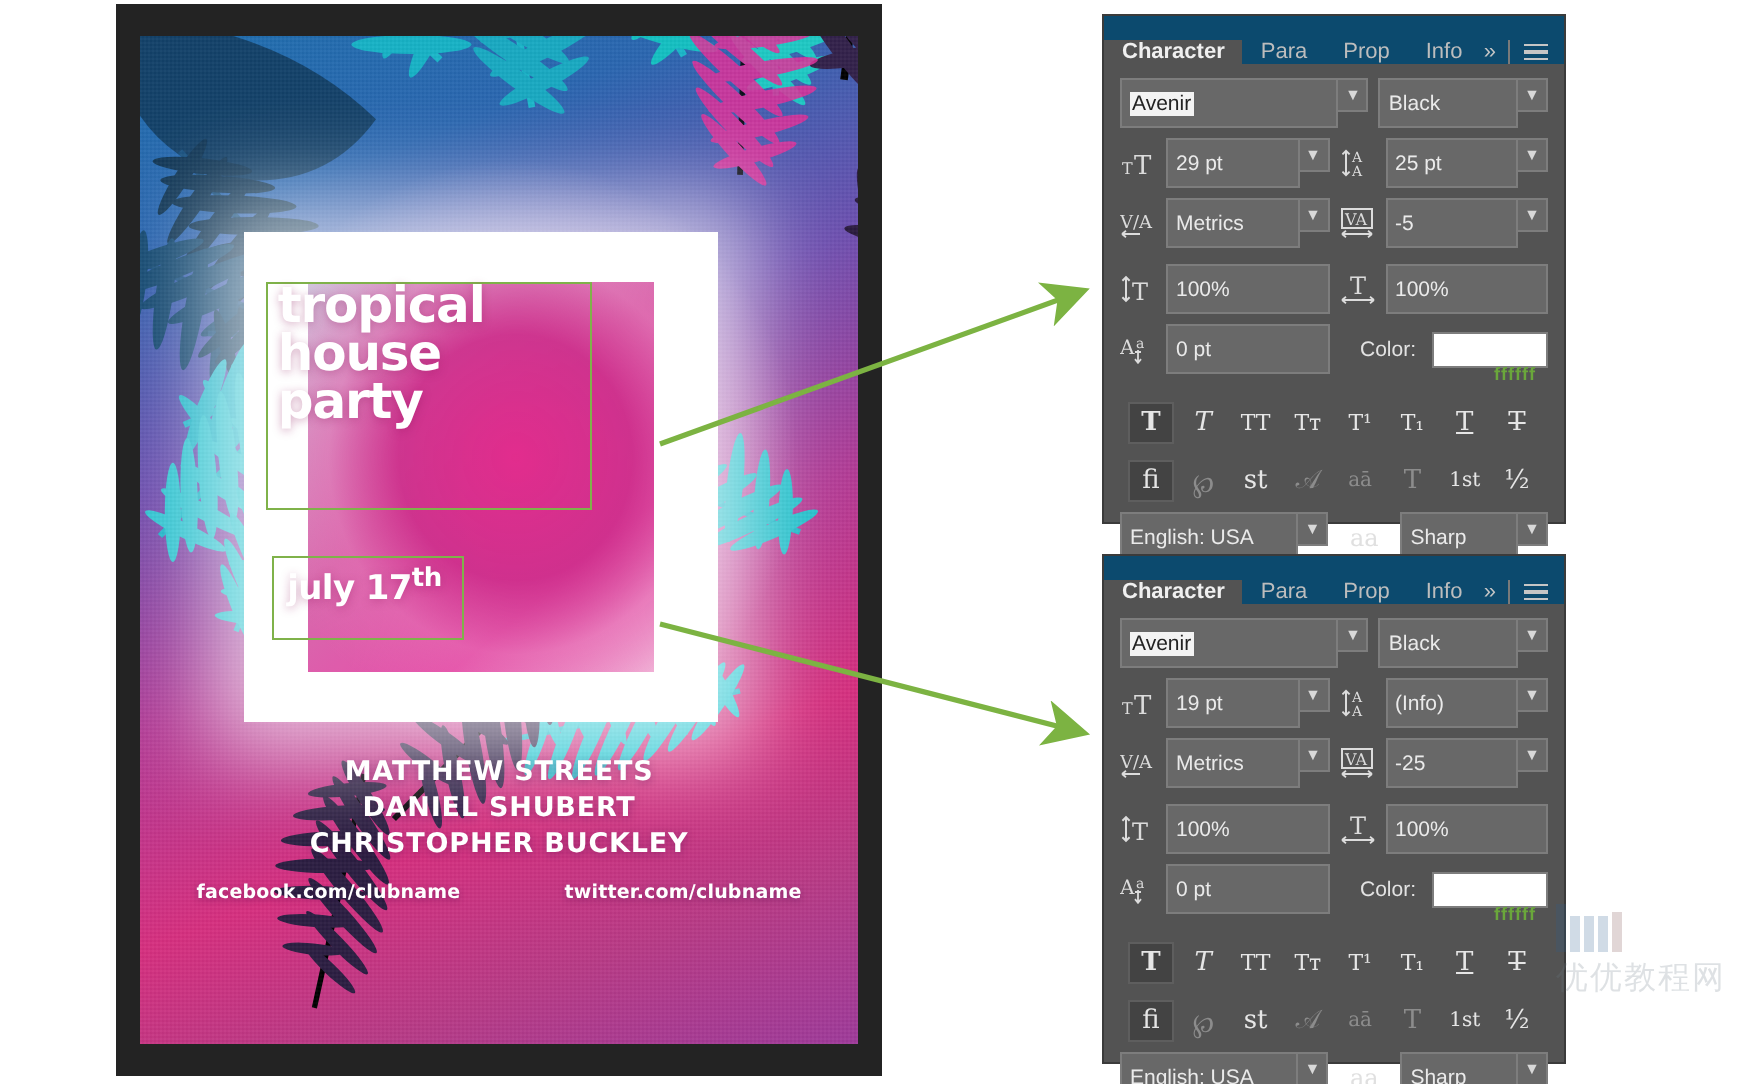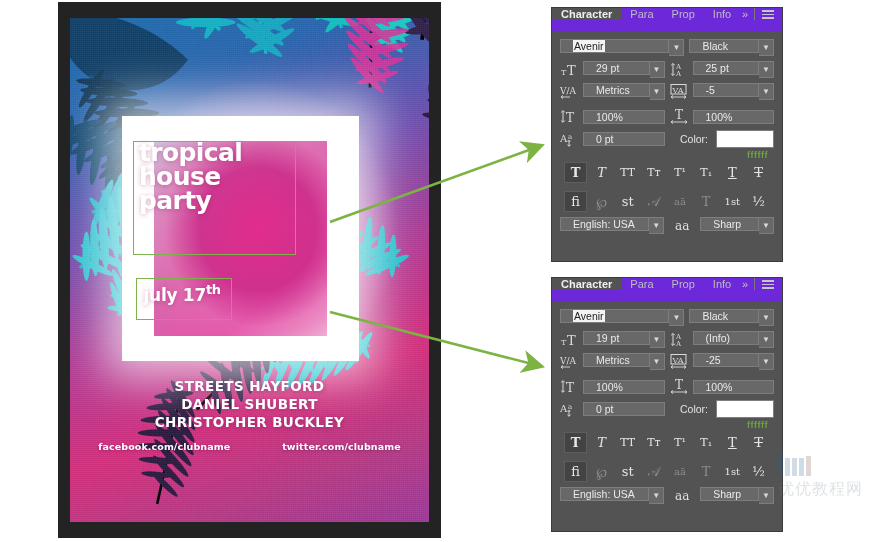--- a/index.html
+++ b/index.html
@@ -118,22 +118,22 @@
     width: 232px;
     background: #535353;
     border: 1px solid #3b3b3b;
     font-family: "Liberation Sans", sans-serif;
     user-select:none;
   }
   .ps-panel.p1 { left: 551px; top: 7px; height: 255px; }
   .ps-panel.p2 { left: 551px; top: 277px; height: 255px; }
 
   .tabbar {
-    display:flex; align-items:flex-start; height:24px;
-    background:#6d28d9;
+    display:flex; align-items:flex-end; height:24px;
+    background:#0c4a6e;
   }
   .tab {
     display:flex; align-items:center;
     padding: 0 9px;
     font-size: 11px; color:#bdbdbd;
     position:relative;
   }
   .tab.active {
     background:#535353; color:#f0f0f0; font-weight:bold;
   }
@@ -149,23 +149,23 @@
   .burger i { display:block; height:1.5px; background:#c6c6c6; margin:2px 0; }
 
   .panel-body { padding: 7px 8px 7px 8px; }
 
   .row { display:flex; align-items:center; gap:5px; margin-bottom:5px; }
   .half { display:flex; align-items:center; gap:4px; flex:1; min-width:0; }
 
   .field {
     display:flex; align-items:center;
     background:#686868; border:1px solid #7d7d7d;
-    height:14px; flex:1; min-width:0;
+    height:25px; flex:1; min-width:0;
     color:#eaeaea; font-size:10.5px;
-    padding:0 12px;
+    padding:0 4px;
     white-space:nowrap; overflow:hidden;
   }
   .field .hl { background:#f3f3f3; color:#222; padding:0 1px; }
   .dd {
     width:15px; height:17px; flex:none;
     background:#686868; border:1px solid #7d7d7d; border-left:none;
     display:flex; align-items:center; justify-content:center;
     color:#d8d8d8; font-size:8px;
   }
   .field-group { display:flex; align-items:stretch; flex:1; min-width:0; }
@@ -291,21 +291,21 @@
 
       <div class="poster-title">
         <span>tropical</span>
         <span>house</span>
         <span>party</span>
       </div>
 
       <div class="poster-date"><span>july 17</span><sup>th</sup></div>
 
       <div class="artists">
-        <span>STREETS HAYFORD</span>
+        <span>MATTHEW STREETS</span>
         <span>DANIEL SHUBERT</span>
         <span>CHRISTOPHER BUCKLEY</span>
       </div>
 
       <div class="socials">
         <span>facebook.com/clubname</span>
         <span>twitter.com/clubname</span>
       </div>
 
     </div>

